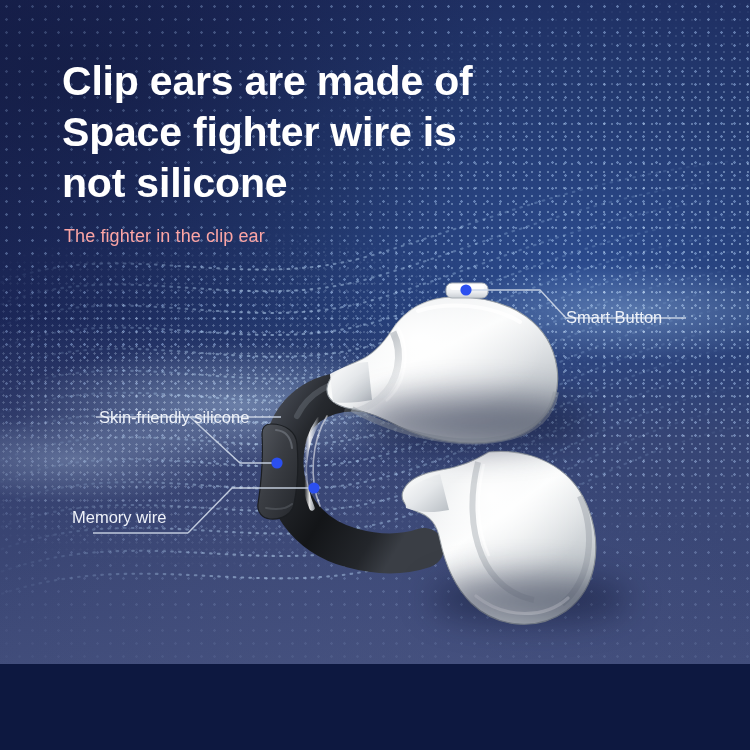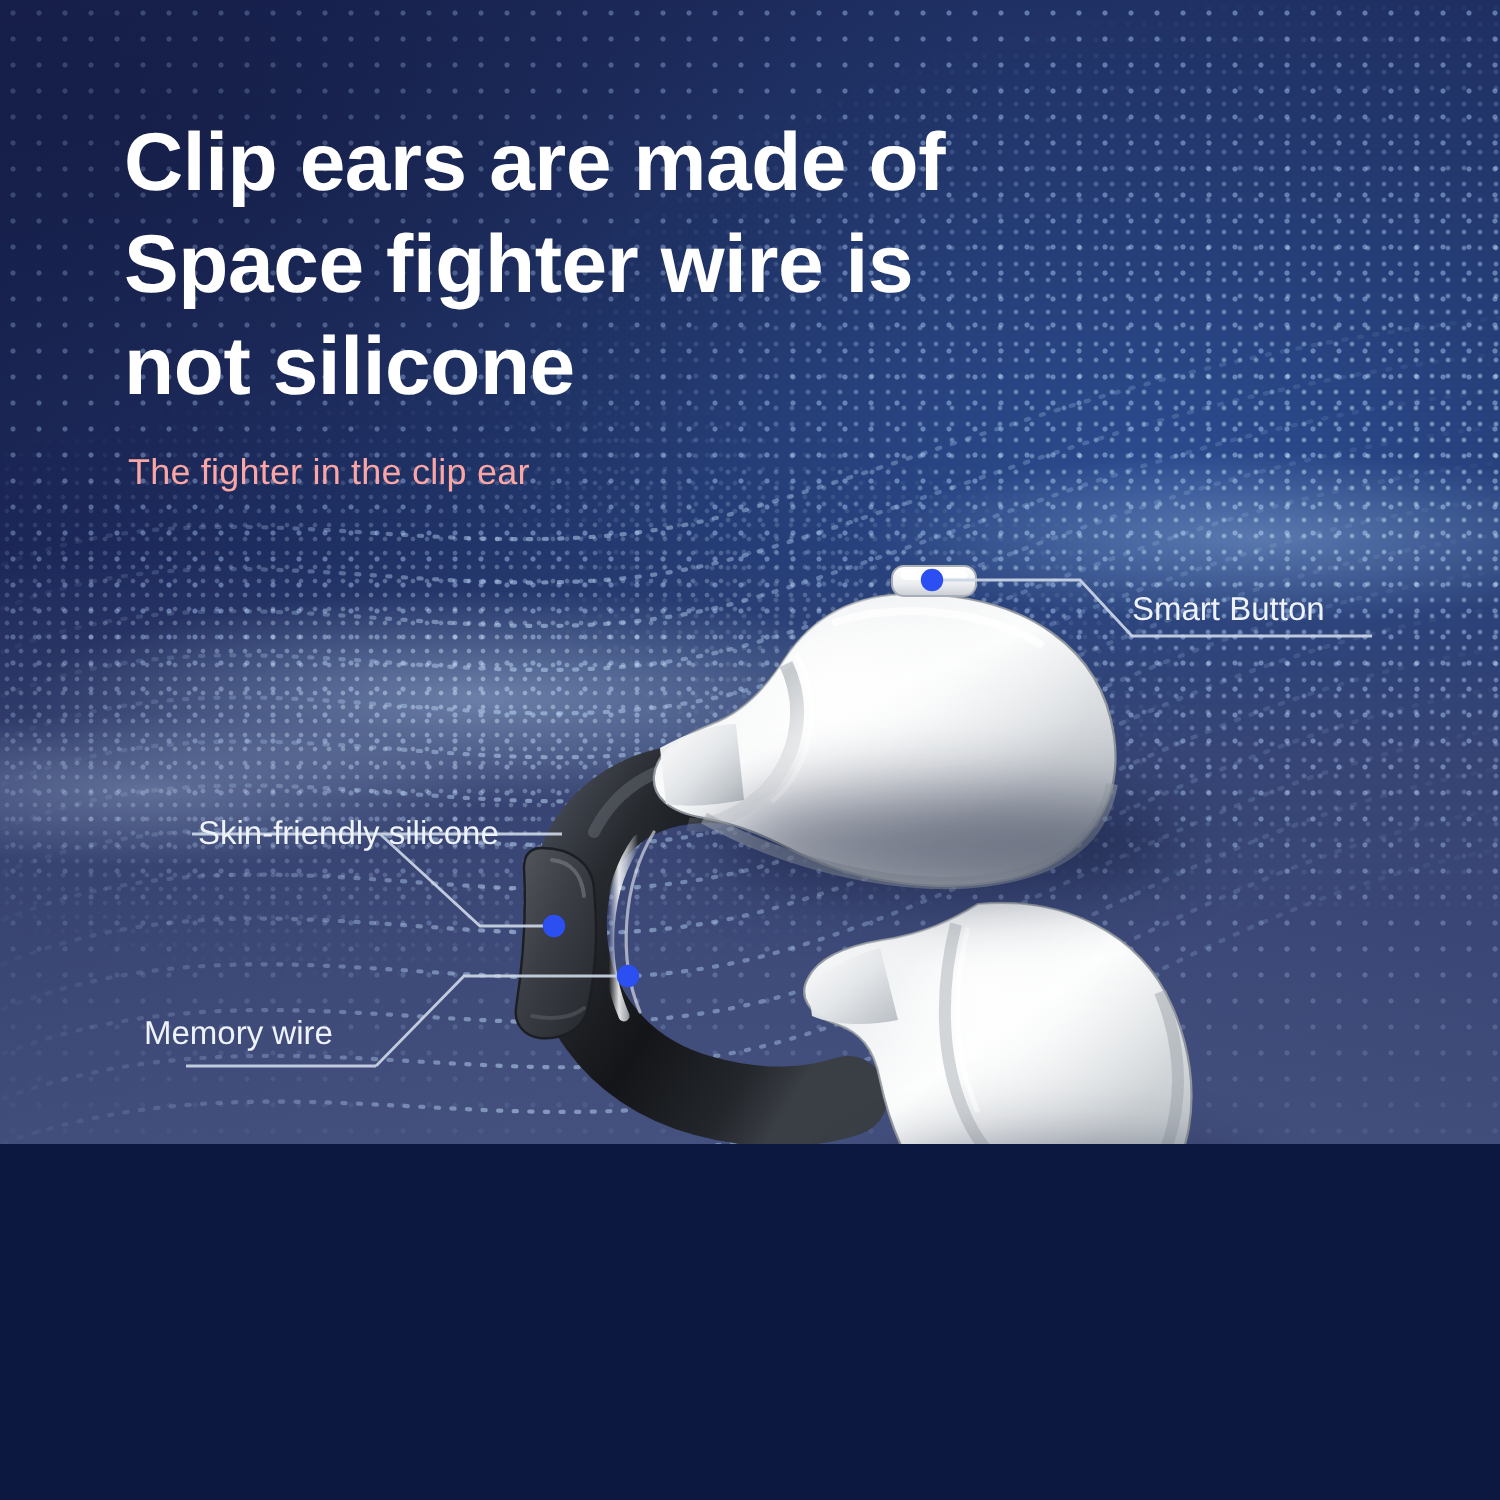--- a/index.html
+++ b/index.html
@@ -1,17 +1,17 @@
 <!DOCTYPE html>
 <html><head>
 <meta charset="utf-8">
 <style>
   html,body{margin:0;padding:0;background:#0d1840;}
   #stage{
-    position:relative;width:750px;height:572px;overflow:hidden;
+    position:relative;width:750px;height:664px;overflow:hidden;
     font-family:"Liberation Sans","DejaVu Sans",sans-serif;
     background:#223063;
   }
   .layer{position:absolute;inset:0;}
 
   
   #bg-base{
     background:
       radial-gradient(120% 90% at 78% 42%, #2c4c8f 0%, #23396f 32%, #1d2a5c 58%, #1a2352 78%, #1a2550 100%),
       linear-gradient(160deg,#16204d 0%,#1d2a5c 38%,#3b4776 72%,#49548a 100%);
@@ -63,21 +63,21 @@
   #headline .ln{display:block;white-space:nowrap;}
   #subtitle{
     position:absolute;left:64px;top:226px;
     font-size:18px;color:#fca5a5;font-weight:400;letter-spacing:.1px;
   }
 
   
   .callout-label{
     position:absolute;font-size:16.5px;color:#eef2f9;font-weight:400;white-space:nowrap;
   }
-  #lbl-smart{left:566px;top:296px;}
+  #lbl-smart{left:566px;top:308px;}
   #lbl-skin{left:99px;top:408px;}
   #lbl-memory{left:72px;top:508px;text-align:right;}
 
   svg.leaders{position:absolute;inset:0;width:750px;height:750px;pointer-events:none;}
 
   
   #product{position:absolute;left:0;top:0;width:750px;height:750px;}
   .shadow-soft{
     position:absolute;border-radius:50%;filter:blur(16px);
     background:rgba(12,18,46,.45);

